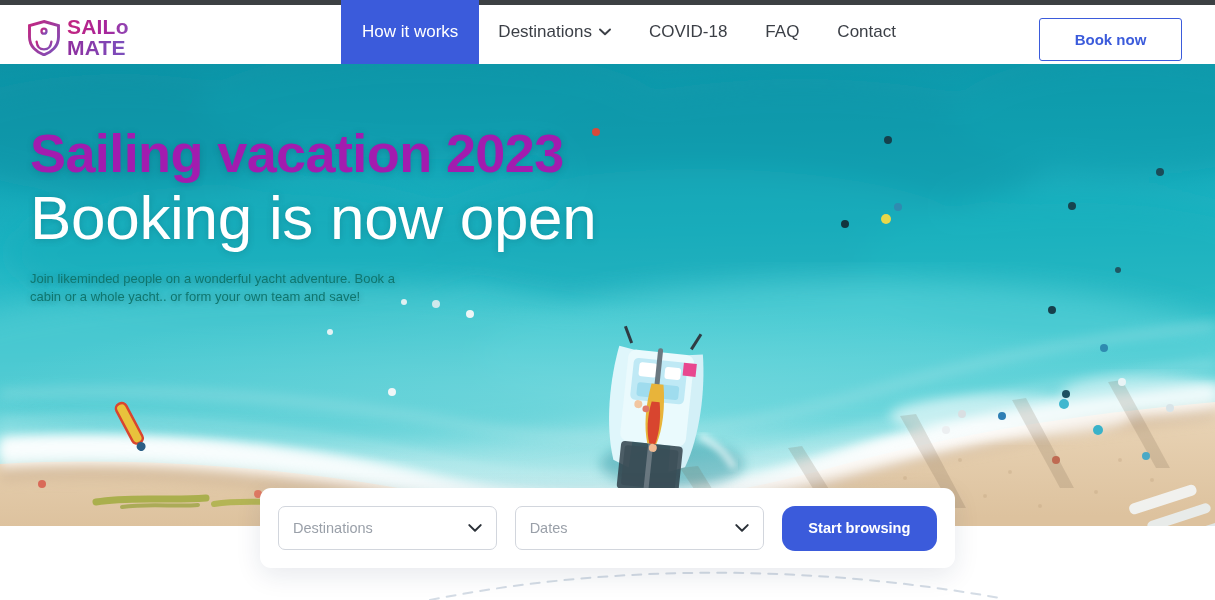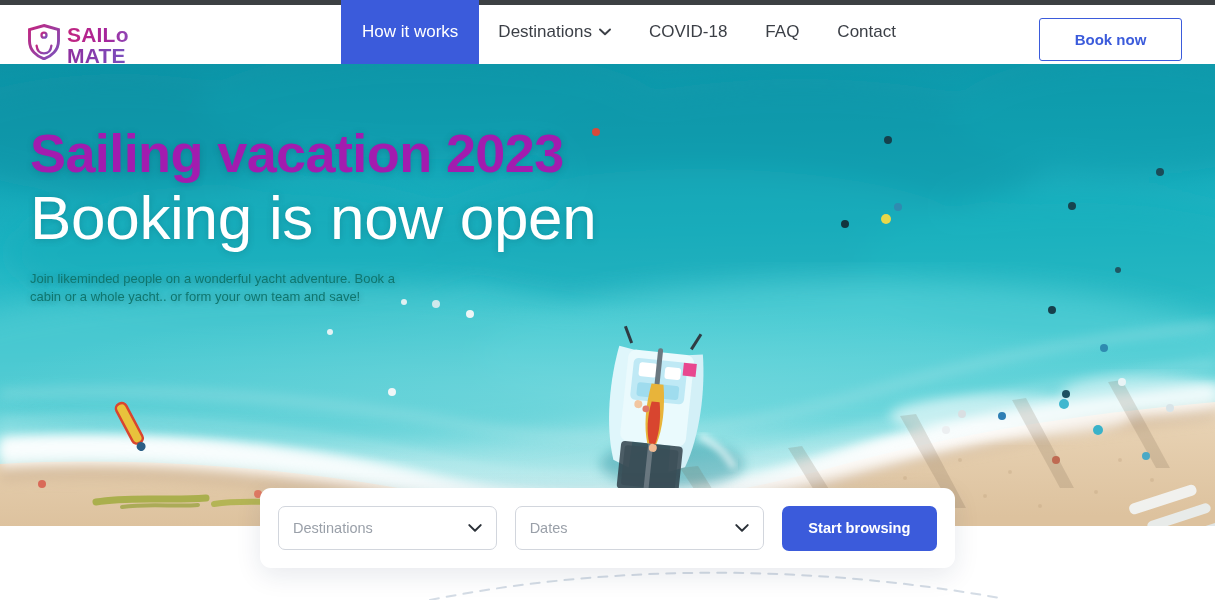--- a/index.html
+++ b/index.html
@@ -24,21 +24,21 @@
     z-index: 20;
   }
   .logo {
     position: absolute; left: 27px; top: 12px;
     display: flex; align-items: center; gap: 6px;
   }
   .logo-shield { width: 34px; height: 36px; display:block; flex:none; }
   .logo-text {
     display: flex; flex-direction: column;
     line-height: 0.98;
-    font-size: 21px; font-weight: 600; letter-spacing: 0.2px; margin-top: 8px;
+    font-size: 21px; font-weight: 600; letter-spacing: 0.2px;
   }
   .logo-line1 {
     background: linear-gradient(90deg,#c2257f 0%, #a8249a 60%, #8d46b4 100%);
     -webkit-background-clip: text; background-clip: text; color: transparent;
   }
   .logo-line2 {
     background: linear-gradient(90deg,#8f2e9e 0%, #8046b6 70%, #7a52bd 100%);
     -webkit-background-clip: text; background-clip: text; color: transparent;
   }
 
@@ -112,21 +112,21 @@
     position: relative; height: 44px; border:1.3px solid #d2d6dd;
     border-radius: 7px; background:#fff;
     display:flex; align-items:center;
     padding: 0 14px; cursor:pointer;
   }
   .select.dest { width: 228px; }
   .select.dates { width: 260px; }
   .select-label { font-size: 14.5px; color:#9aa0a9; }
   .select .chev { position:absolute; right: 14px; top:50%; transform: translateY(-50%); display:flex; }
   .start-btn {
-    width: 163px; height: 45px; border:none; border-radius: 7px;
+    width: 163px; height: 45px; border:none; border-radius: 13px;
     background:#3b5bdb; color:#fff; cursor:pointer;
     font-family: "Liberation Sans", sans-serif;
     font-size: 14.6px; font-weight: 700;
     display:flex; align-items:center; justify-content:center;
     margin-left: auto;
   }
 
   
   .curve { position:absolute; left:0; top:520px; width:1215px; height:80px; z-index:5; }
 </style>

